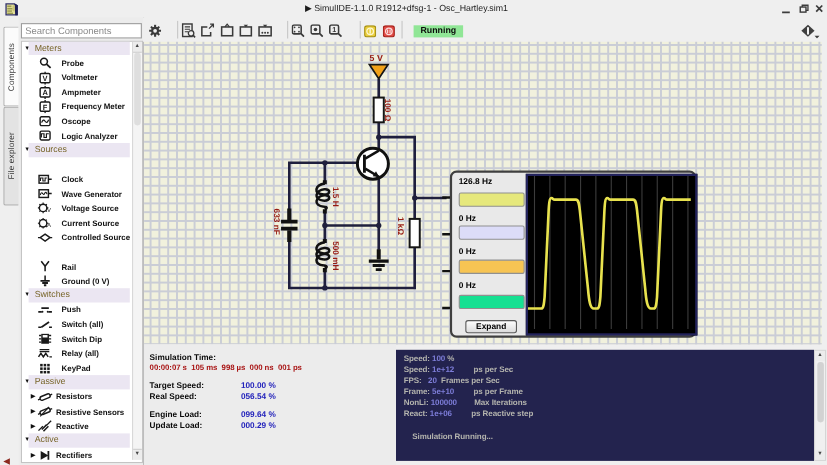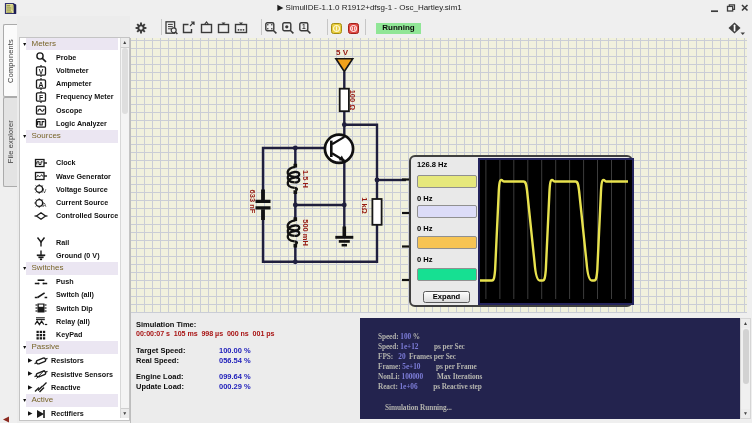--- a/index.html
+++ b/index.html
@@ -55,21 +55,21 @@
   #screen{position:absolute;left:66.5px;top:0.5px;width:152.5px;height:143px;background:#000;
           border:2px solid #23235c}
   
   #bl{left:131px;top:313px;width:229px;height:110px;background:#ececec;font-size:7.5px;font-weight:bold}
   .bll{position:absolute;left:5px;color:#0a0a0a;white-space:nowrap}
   .blv{position:absolute;left:88px;color:#2222bb;white-space:nowrap}
   
   #console{left:360px;top:318px;width:380px;height:101px;background:#23234e;
            font-family:"Liberation Mono",monospace;font-size:7.3px;letter-spacing:-0.08px;font-weight:bold;
            color:#b4b4ae;overflow:hidden}
-  #console pre{margin:12px;line-height:10.1px;padding:2px 0 0 6px;font-family:Liberation Serif, serif}
+  #console pre{margin:1px;line-height:10.1px;padding:2px 0 0 6px;font-family:Liberation Sans, sans-serif}
   #console .v{color:#7d7dd8}
   #cscroll{left:740px;top:318px;width:11px;height:101px;background:#f0f0f0;border:1px solid #d5d5d5;box-sizing:border-box}
 </style>
 </head>
 <body>
 
 <div class="abs" id="title">▶ SimulIDE-1.1.0 R1912+dfsg-1 - Osc_Hartley.sim1</div>
 <svg class="abs" style="left:4px;top:2px" width="13" height="13" viewBox="0 0 13 13">
   <path d="M1.5 1.5 H9 L11.5 3 V11.5 H1.5 Z" fill="#e4e09a" stroke="#33336e" stroke-width="1.2"></path>
   <path d="M9.2 1.2 L12.2 2.8 V11.8 L9.8 11.8 Z" fill="#1e1e55"></path>
@@ -92,20 +92,21 @@
     </div>
   <div class="vtab" style="top:81px;height:88px;background:#e3e3e3">
       <span>File explorer</span>
     </div>
   <svg style="position:absolute;left:2px;top:400px" width="8" height="7" viewBox="0 0 8 7">
       <polygon points="7,0.5 7,6.5 1,3.5" fill="#8c2a20"></polygon>
     </svg>
 </div>
 
 <div class="abs" id="lpanel">
+  <div id="search">Search Components</div>
   <div id="list">
 <div class="lrow" style="top:-0.8px">
         <span class="caret">▼</span>
         <div class="hband">
           <span class="htxt">Meters</span>
         </div>
       </div>
 <div class="lrow" style="top:12.4px">
         <span class="licon">
           <svg width="14" height="12" viewBox="0 0 14 12" style="display:block">

